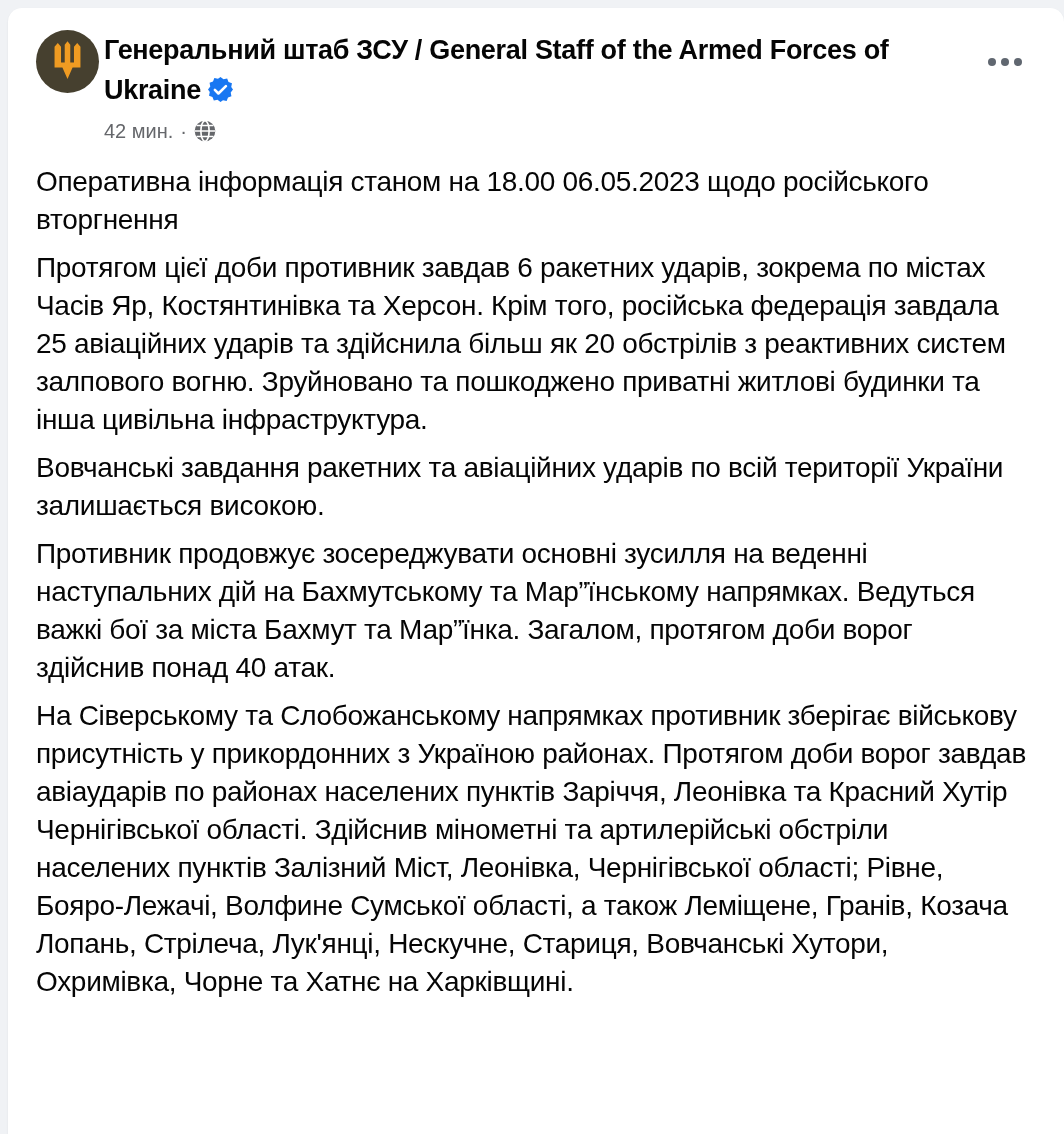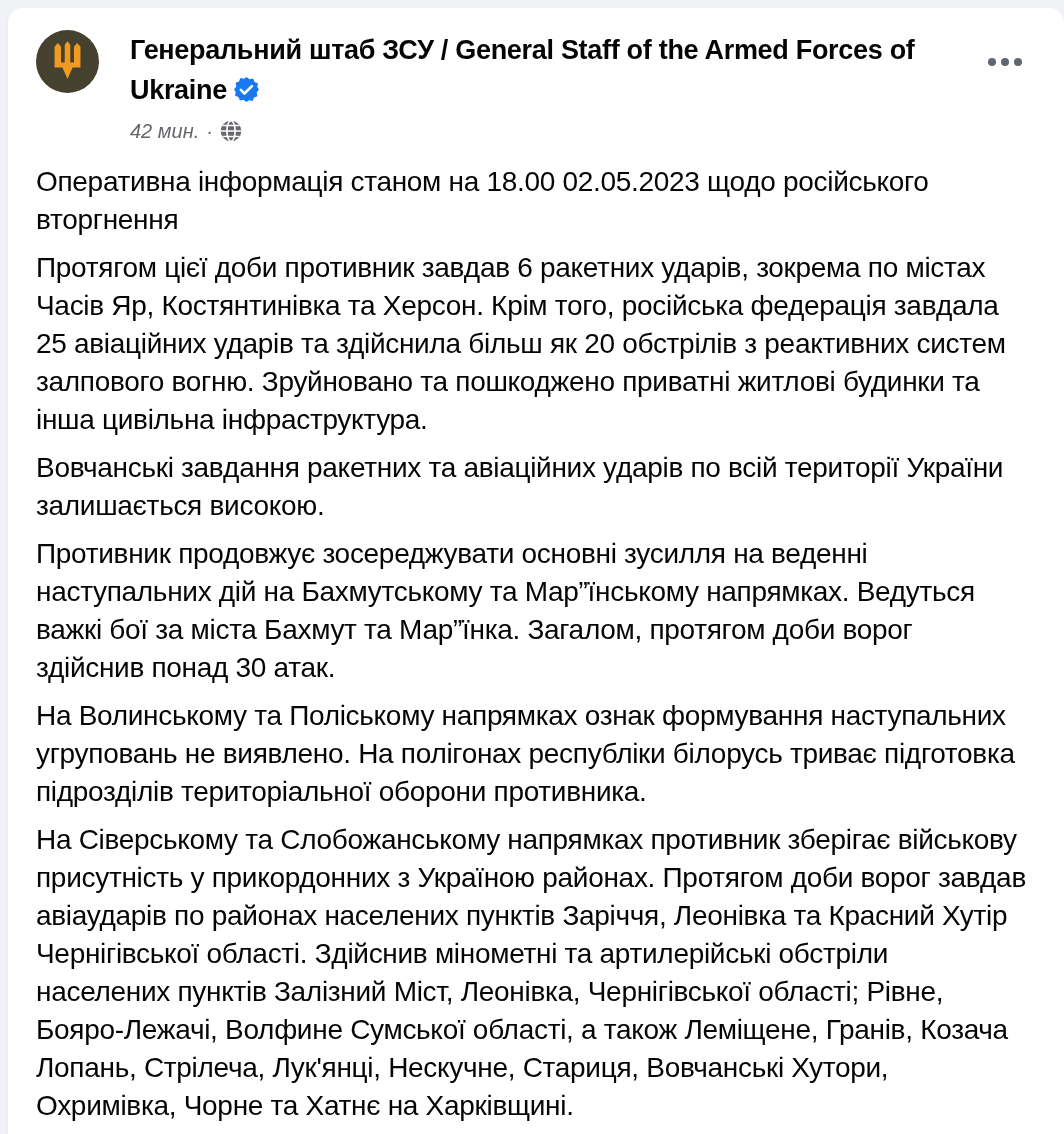--- a/index.html
+++ b/index.html
@@ -35,21 +35,21 @@
     width: 63px;
     height: 63px;
     border-radius: 50%;
     background: #46402f;
     display: flex;
     align-items: center;
     justify-content: center;
     cursor: pointer;
   }
   .header-info {
-    margin-left: 31px;
+    margin-left: 5px;
     min-width: 0;
   }
   .page-name {
     font-size: 27px;
     font-weight: 700;
     color: #050505;
     line-height: 40px;
     letter-spacing: -0.3px;
     max-width: 810px;
     cursor: pointer;
@@ -61,21 +61,21 @@
   }
   .meta-row {
     margin-top: 6px;
     display: flex;
     align-items: center;
     font-size: 20px;
     color: #65676b;
     line-height: 24px;
     gap: 7px;
   }
-  .meta-row .timestamp { cursor: pointer; font-style: italic; }
+  .meta-row .timestamp { cursor: pointer; }
   .menu-button {
     position: absolute;
     right: 34px;
     top: 40px;
     display: flex;
     gap: 5px;
     padding: 10px 8px;
     border-radius: 50%;
     cursor: pointer;
     border: none;
@@ -144,21 +144,20 @@
       <span style="display:flex; gap:5px;">
         <span class="menu-dot"></span>
           <span class="menu-dot"></span>
           <span class="menu-dot"></span>
       </span>
     </button>
 
   </div>
 
   <div class="post-body">
-    <p class="post-paragraph">Оперативна інформація станом на 18.00 02.05.2023 щодо російського вторгнення</p>
+    <p class="post-paragraph">Оперативна інформація станом на 18.00 06.05.2023 щодо російського вторгнення</p>
     <p class="post-paragraph">Протягом цієї доби противник завдав 6 ракетних ударів, зокрема по містах Часів Яр, Костянтинівка та Херсон. Крім того, російська федерація завдала 25 авіаційних ударів та здійснила більш як 20 обстрілів з реактивних систем залпового вогню. Зруйновано та пошкоджено приватні житлові будинки та інша цивільна інфраструктура.</p>
     <p class="post-paragraph">Вовчанські завдання ракетних та авіаційних ударів по всій території України залишається високою.</p>
-    <p class="post-paragraph">Противник продовжує зосереджувати основні зусилля на веденні наступальних дій на Бахмутському та Мар”їнському напрямках. Ведуться важкі бої за міста Бахмут та Мар”їнка. Загалом, протягом доби ворог здійснив понад 30 атак.</p>
-    <p class="post-paragraph">На Волинському та Поліському напрямках ознак формування наступальних угруповань не виявлено. На полігонах республіки білорусь триває підготовка підрозділів територіальної оборони противника.</p>
+    <p class="post-paragraph">Противник продовжує зосереджувати основні зусилля на веденні наступальних дій на Бахмутському та Мар”їнському напрямках. Ведуться важкі бої за міста Бахмут та Мар”їнка. Загалом, протягом доби ворог здійснив понад 40 атак.</p>
     <p class="post-paragraph">На Сіверському та Слобожанському напрямках противник зберігає військову присутність у прикордонних з Україною районах. Протягом доби ворог завдав авіаударів по районах населених пунктів Заріччя, Леонівка та Красний Хутір Чернігівської області. Здійснив мінометні та артилерійські обстріли населених пунктів Залізний Міст, Леонівка, Чернігівської області; Рівне, Бояро-Лежачі, Волфине Сумської області, а також Леміщене, Гранів, Козача Лопань, Стрілеча, Лук'янці, Нескучне, Стариця, Вовчанські Хутори, Охримівка, Чорне та Хатнє на Харківщині.</p>
   </div>
 
 </div>
 
 </body></html>

